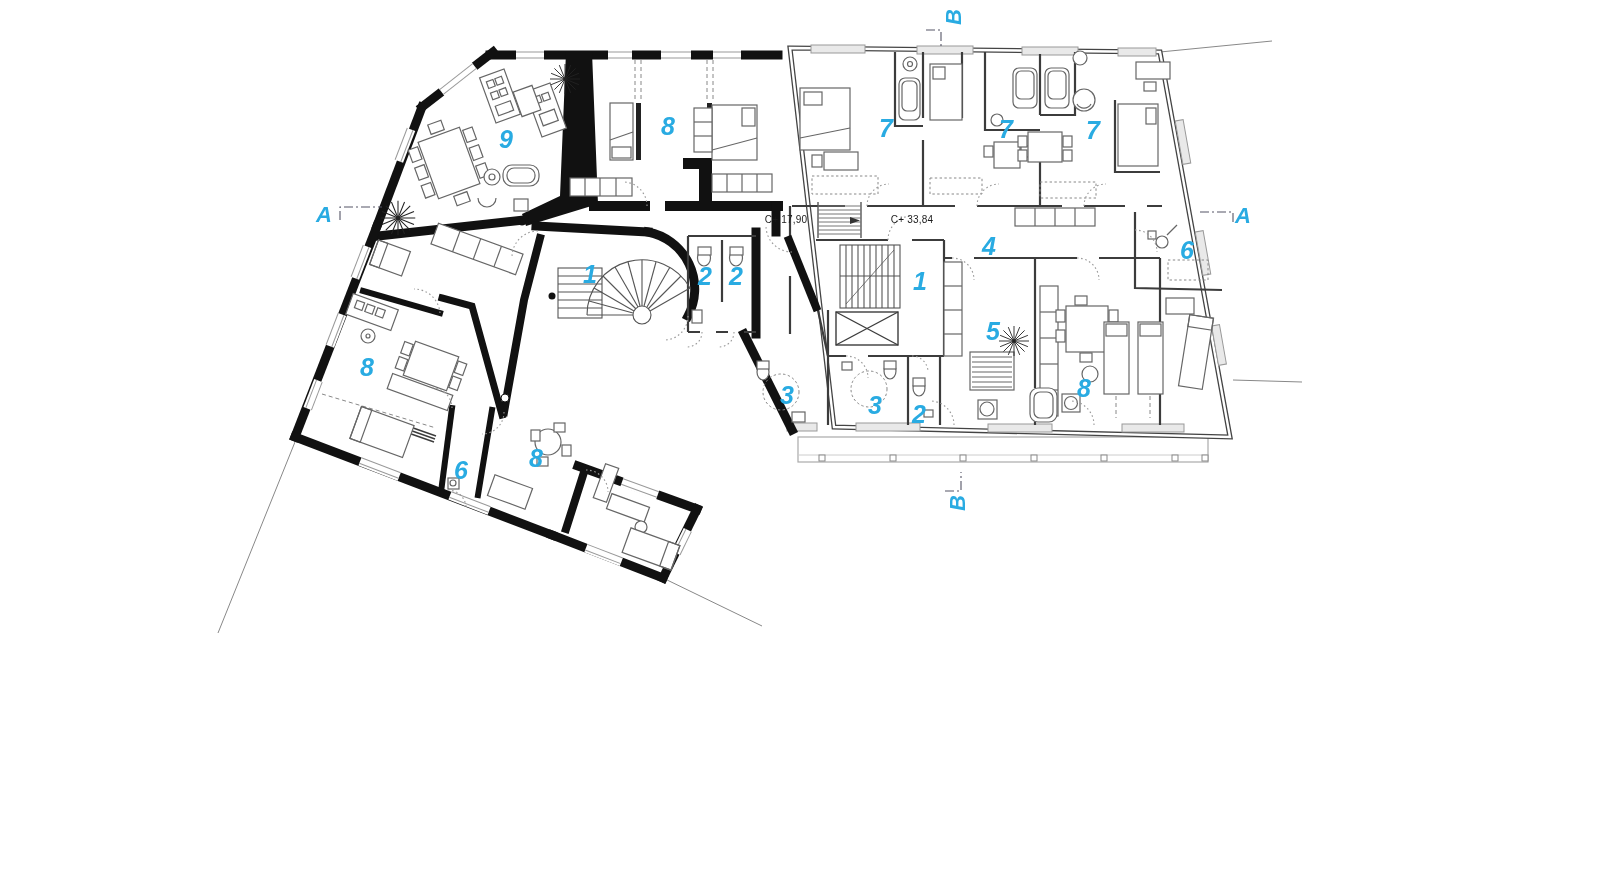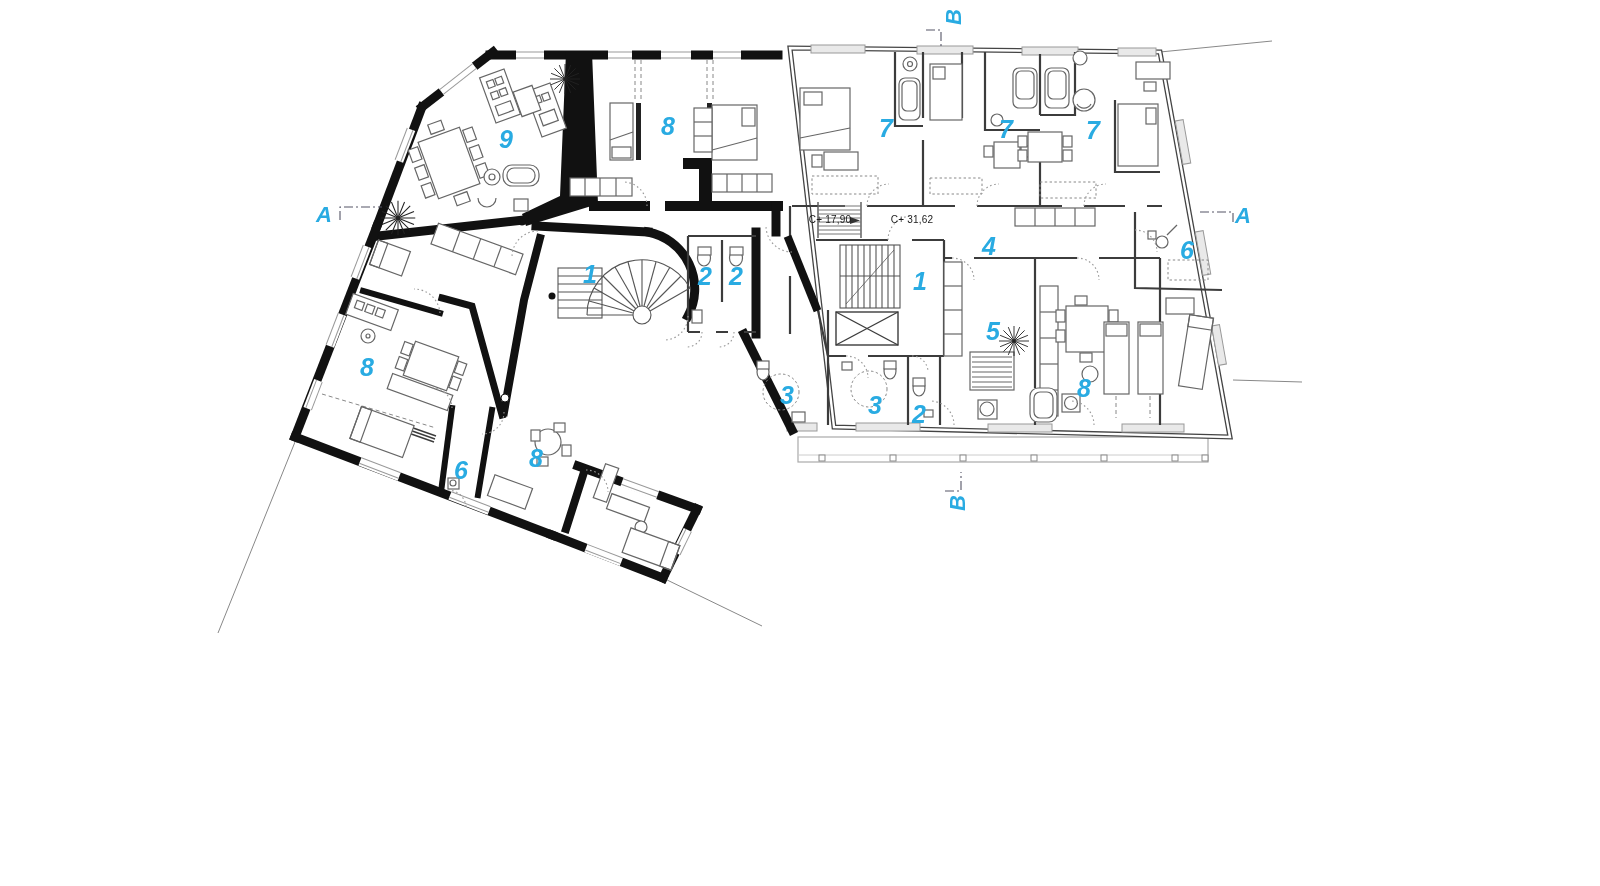--- a/index.html
+++ b/index.html
@@ -580,16 +580,16 @@
       <div class="plan-label room-label" style="left: 787px; top: 395px; transform: translate(-50%, -50%);">3</div>
       <div class="plan-label room-label" style="left: 875px; top: 405px; transform: translate(-50%, -50%);">3</div>
       <div class="plan-label room-label" style="left: 919px; top: 414px; transform: translate(-50%, -50%);">2</div>
       <div class="plan-label room-label" style="left: 367px; top: 367px; transform: translate(-50%, -50%);">8</div>
       <div class="plan-label room-label" style="left: 461px; top: 470px; transform: translate(-50%, -50%);">6</div>
       <div class="plan-label room-label" style="left: 536px; top: 458px; transform: translate(-50%, -50%);">8</div>
       <div class="plan-label section-marker" style="left: 324px; top: 215px; transform: translate(-50%, -50%);">A</div>
       <div class="plan-label section-marker" style="left: 1243px; top: 216px; transform: translate(-50%, -50%);">A</div>
       <div class="plan-label section-marker" style="left: 954px; top: 17px; transform: translate(-50%, -50%) rotate(-90deg);">B</div>
       <div class="plan-label section-marker" style="left: 958px; top: 503px; transform: translate(-50%, -50%) rotate(-90deg);">B</div>
-      <div class="plan-label level-note" style="left: 786px; top: 220px; transform: translate(-50%, -50%); margin-left: 44px;">C+ 17,90</div>
-      <div class="plan-label level-note" style="left: 912px; top: 220px; transform: translate(-50%, -50%);">C+ 31,62</div>
+      <div class="plan-label level-note" style="left: 786px; top: 220px; transform: translate(-50%, -50%);">C+ 17,90</div>
+      <div class="plan-label level-note" style="left: 912px; top: 220px; transform: translate(-50%, -50%);">C+ 33,84</div>
     </div>
 </div>
 
 </body></html>

